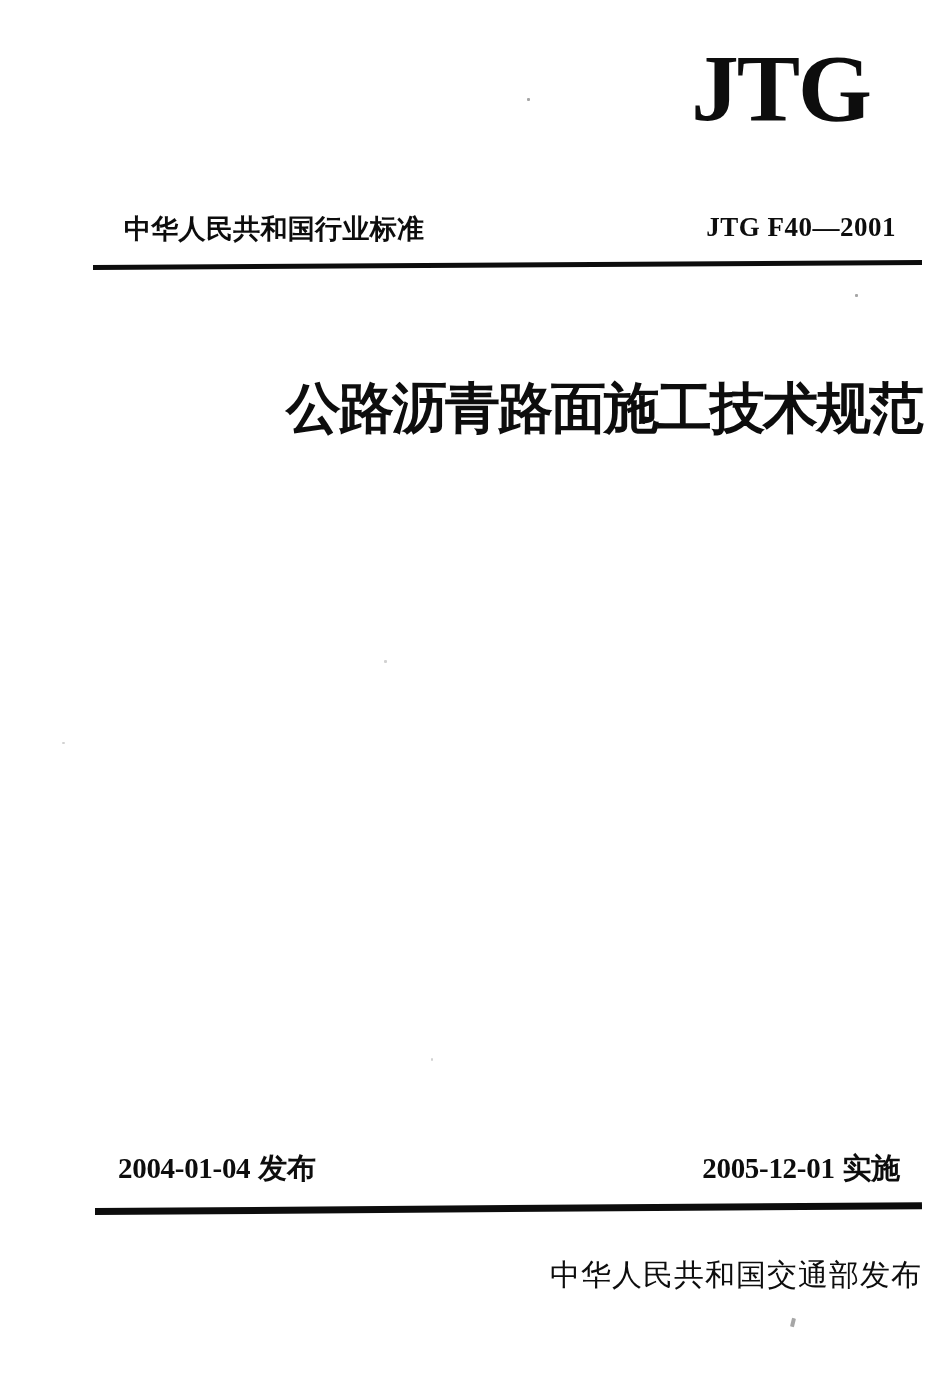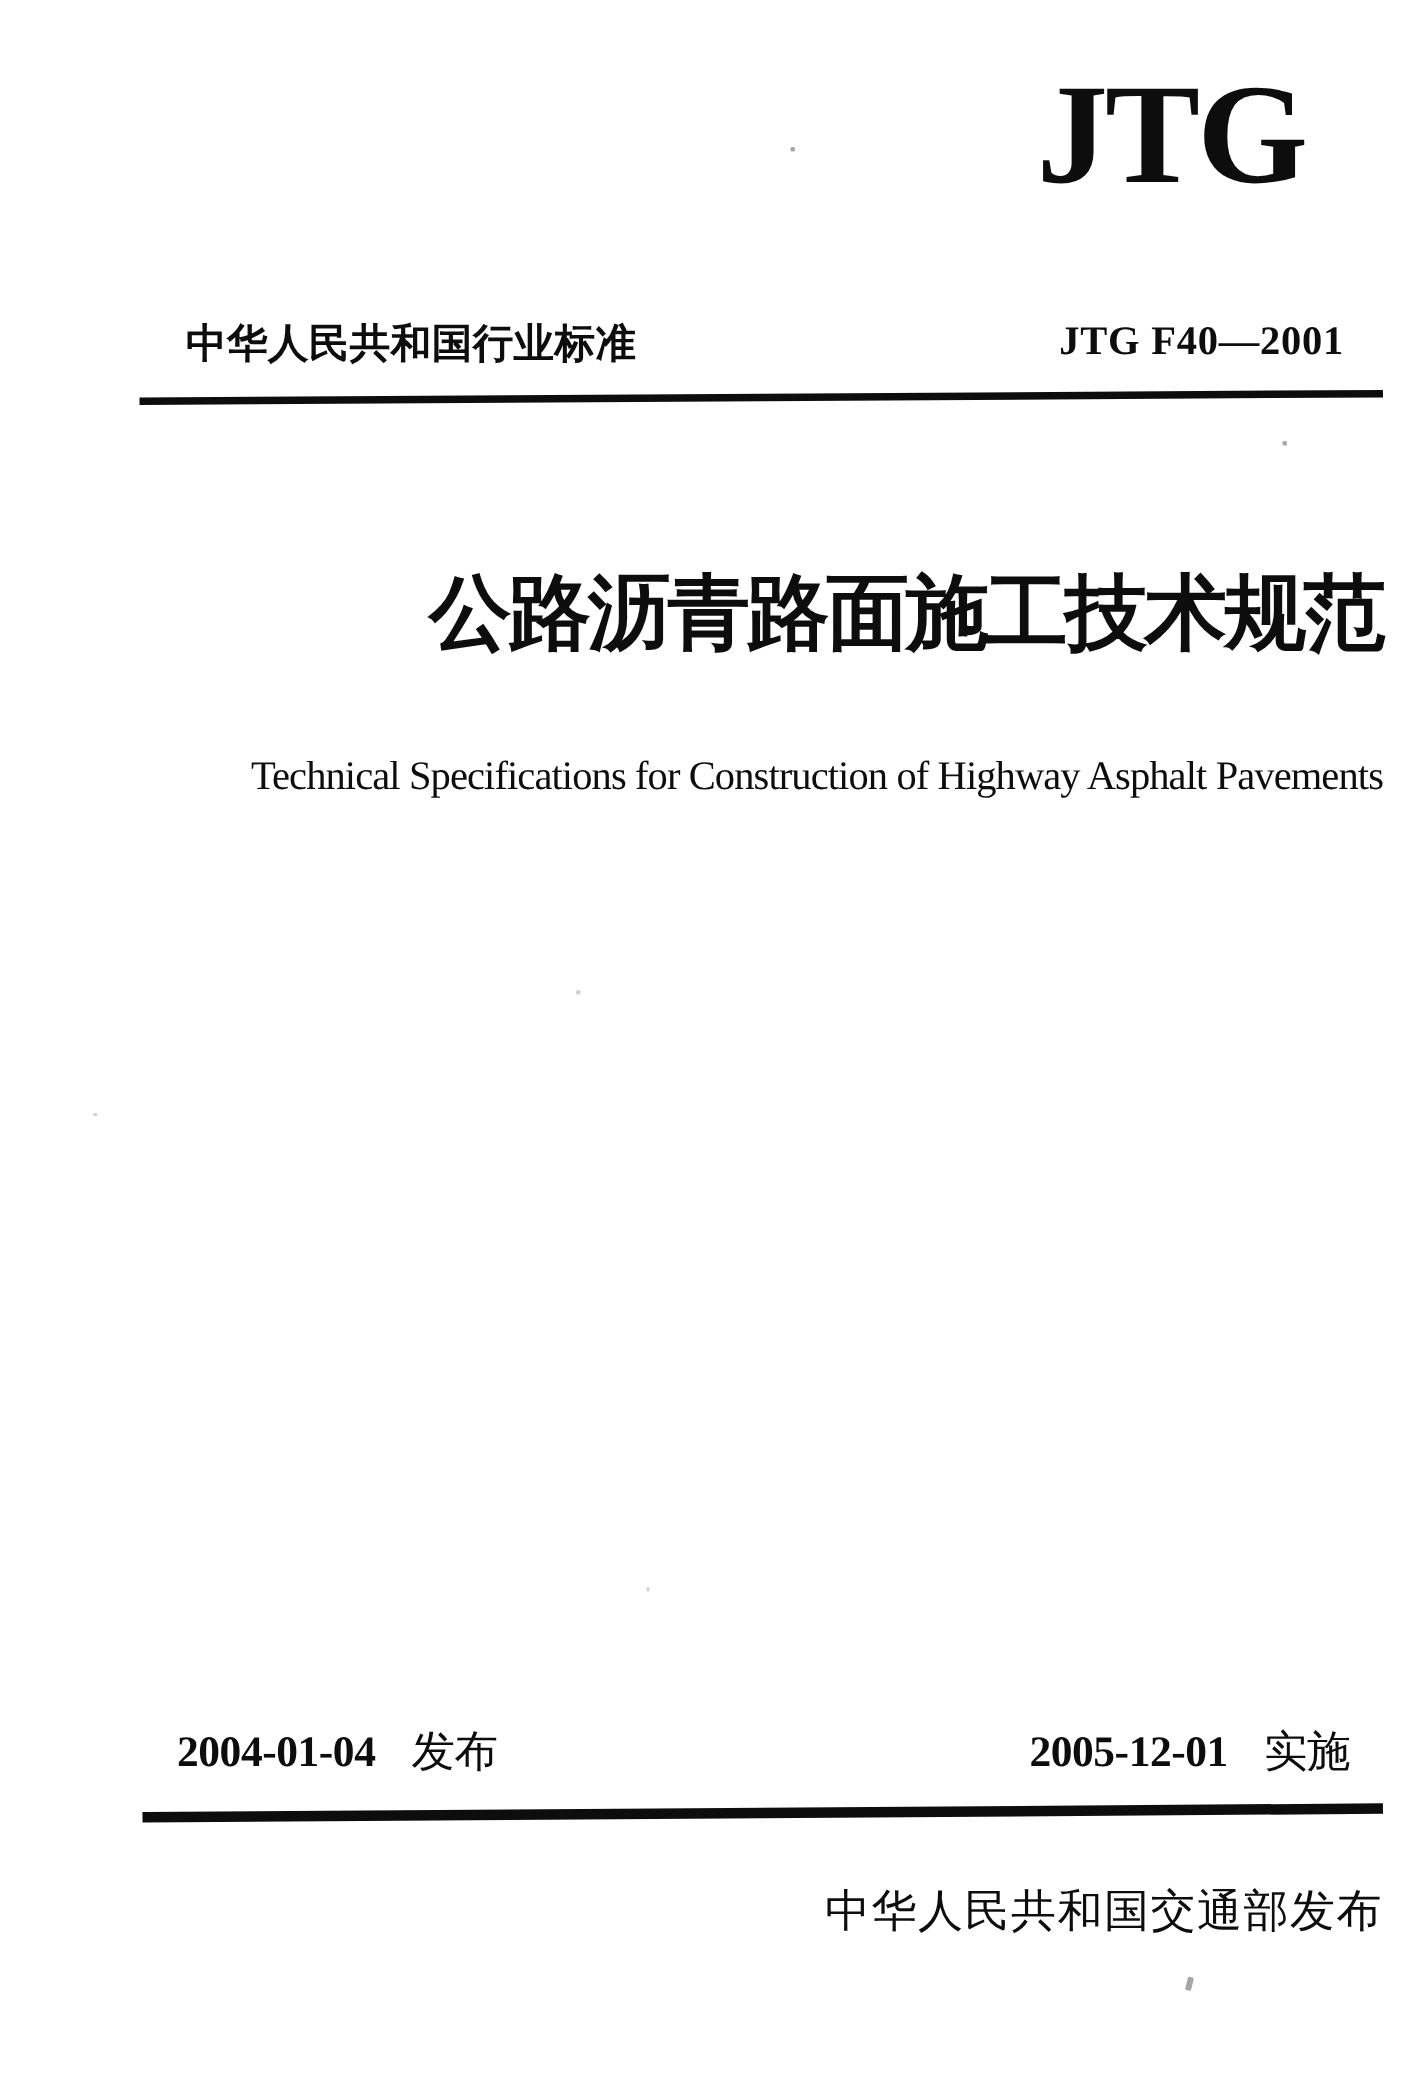--- a/index.html
+++ b/index.html
@@ -117,22 +117,22 @@
     line-height:35px;
     font-weight:700;
     letter-spacing:-0.3px;
     white-space:nowrap;
   }
   .date-num{
     font-family:"Liberation Serif", serif;
     font-weight:700;
   }
   .date-label{
-    font-weight:400;
-    margin-left:24px;
+    font-weight:700;
+    margin-left:8px;
   }
 
   
   .publisher{
     top:1256px;
     font-size:30px;
     line-height:38px;
     font-weight:400;
     letter-spacing:1px;
   }
@@ -152,21 +152,20 @@
   <div class="jtg-logo">JTG</div>
 
   <div class="std-class">中华人民共和国行业标准</div>
 
   <div class="std-code">JTG F40—2001</div>
 
   <div class="rule rule-top"></div>
 
   <div class="title-block title-zh">公路沥青路面施工技术规范</div>
 
-  <div class="title-block title-en">Technical Specifications for Construction of Highway Asphalt Pavements</div>
 
   <div class="date-issue date-line">
     <span class="date-num">2004-01-04</span><span class="date-label">发布</span>
   </div>
 
   <div class="date-implement date-line">
     <span class="date-num">2005-12-01</span><span class="date-label">实施</span>
   </div>
 
   <div class="rule rule-bottom"></div>

